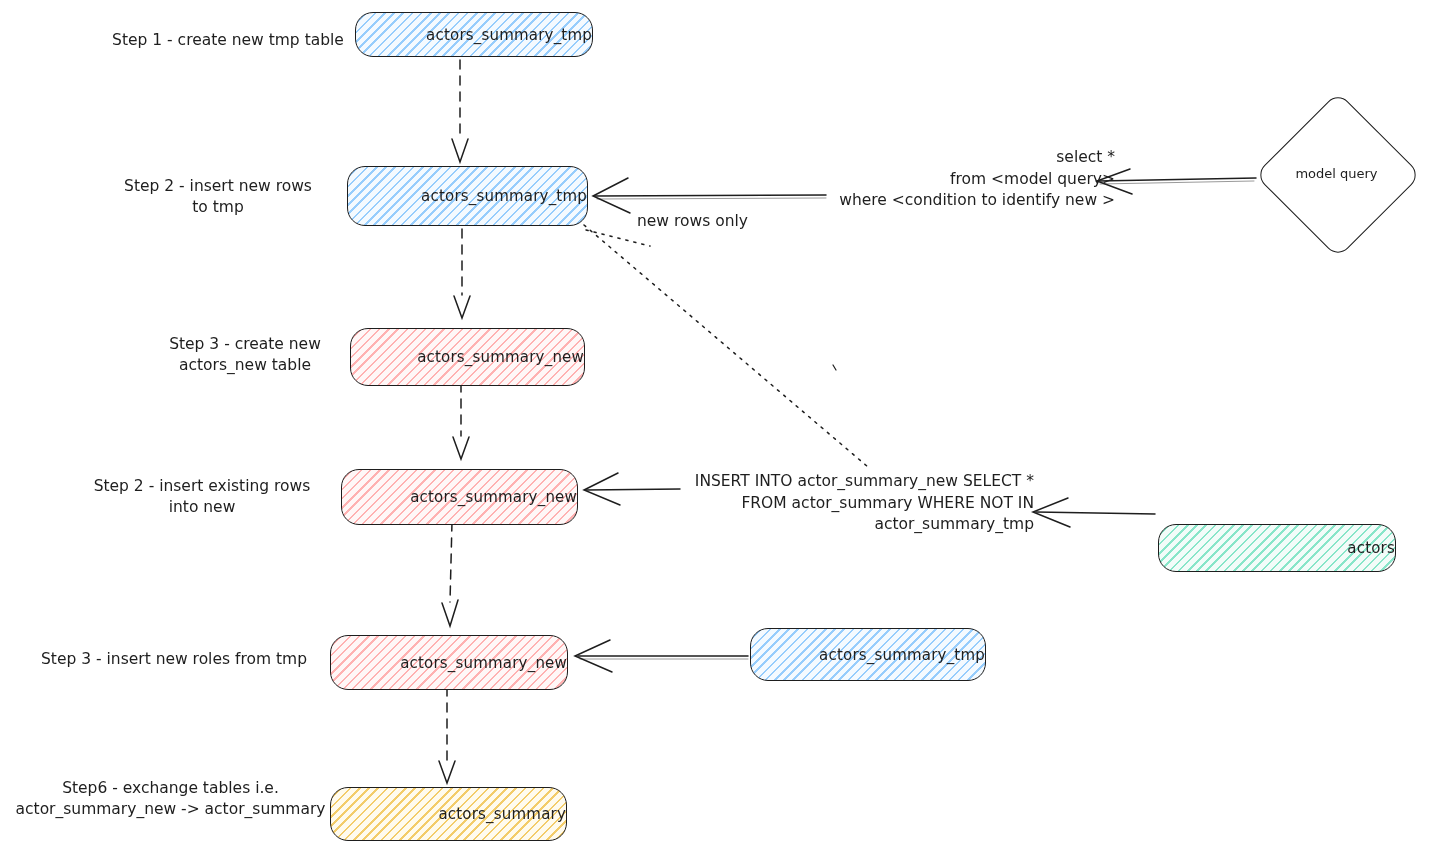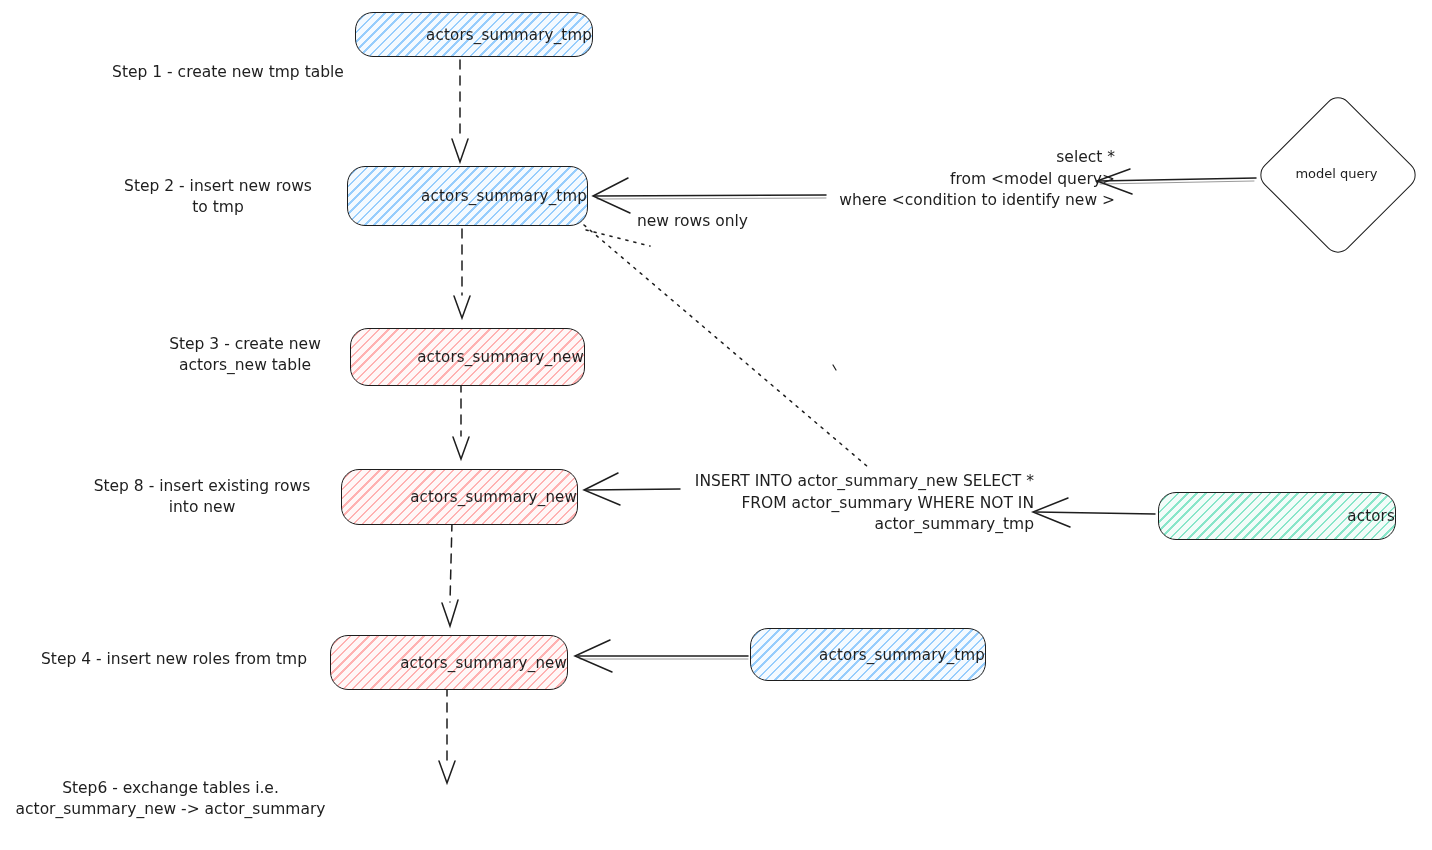--- a/index.html
+++ b/index.html
@@ -8,21 +8,21 @@
     font-family:"DejaVu Sans","Liberation Sans",sans-serif;color:#1e1e1e;
   }
   #wires{position:absolute;left:0;top:0;width:1432px;height:850px;}
   .node{
     position:absolute;border:1.6px solid #1e1e1e;border-radius:18px;
     display:flex;align-items:center;justify-content:flex-end;
     font-size:15px;letter-spacing:.2px;box-sizing:border-box;z-index:2;
   }
   .hatch-blue  {background-color:#f4faff;background-image:repeating-linear-gradient(135deg,rgba(134,197,252,.85) 0 1.8px,transparent 1.8px 6.5px);}
   .hatch-pink  {background-color:#fff7f7;background-image:repeating-linear-gradient(135deg,rgba(255,160,160,.8) 0 1.6px,transparent 1.6px 6.5px);margin-top:6px;}
-  .hatch-green {background-color:#f3fcf9;background-image:repeating-linear-gradient(135deg,rgba(110,224,189,.8) 0 1.8px,transparent 1.8px 6.5px);}
+  .hatch-green {background-color:#f3fcf9;background-image:repeating-linear-gradient(135deg,rgba(110,224,189,.8) 0 1.8px,transparent 1.8px 6.5px);margin-top:32px;}
   .hatch-yellow{background-color:#fffbee;background-image:repeating-linear-gradient(135deg,rgba(241,196,83,.85) 0 1.8px,transparent 1.8px 6.5px);}
   .steplabel{
     position:absolute;font-size:15.5px;line-height:21px;text-align:center;
     white-space:pre-line;z-index:2;
   }
   .anno{position:absolute;font-size:15.5px;line-height:21.5px;white-space:pre-line;z-index:2;}
   .center{text-align:right;}
   
   #b1{left:355px;top:12px;width:238px;height:45px;}
   #b2{left:347px;top:166px;width:241px;height:60px;}
@@ -36,21 +36,21 @@
   #diamond{position:absolute;left:1255px;top:92px;width:163px;height:163px;z-index:2;}
   #diamond .shape{
     position:absolute;left:23.5px;top:23.5px;width:116px;height:116px;
     border:1.6px solid #1e1e1e;border-radius:14px;transform:rotate(45deg);background:#fff;
   }
   #diamond .dlabel{
     position:absolute;left:0;top:0;width:163px;height:163px;
     display:flex;align-items:center;justify-content:center;font-size:13px;
   }
   
-  #s1{left:78px;top:30px;width:300px;margin-top:32px;}
+  #s1{left:78px;top:30px;width:300px;}
   #s2{left:68px;top:176px;width:300px;}
   #s3{left:95px;top:334px;width:300px;}
   #s4{left:52px;top:476px;width:300px;}
   #s5{left:24px;top:649px;width:300px;}
   #s6{left:8px;top:778px;width:325px;}
   
   #a-select{left:810px;top:147px;width:305px;}
   #a-newrows{left:637px;top:199px;width:140px;margin-top:12px;}
   #a-insert4{left:664px;top:471px;width:370px;}
   #a-insert5{left:538px;top:684px;width:295px;}
@@ -129,40 +129,43 @@
     <g>
       <line x1="833" y1="365" x2="836" y2="370" stroke-width="1.2"></line>
     </g>
   </svg>
 
   <div class="steplabel" id="s1">Step 1 - create new tmp table</div>
   <div class="steplabel" id="s2">Step 2 - insert new rows
 to tmp</div>
   <div class="steplabel" id="s3">Step 3 - create new
 actors_new table</div>
-  <div class="steplabel" id="s4">Step 8 - insert existing rows
+  <div class="steplabel" id="s4">Step 2 - insert existing rows
 into new</div>
-  <div class="steplabel" id="s5">Step 4 - insert new roles from tmp</div>
+  <div class="steplabel" id="s5">Step 3 - insert new roles from tmp</div>
   <div class="steplabel" id="s6">Step6 - exchange tables i.e.
 actor_summary_new -&gt; actor_summary</div>
 
   <div class="node hatch-blue" id="b1">
     <span>actors_summary_tmp</span>
   </div>
   <div class="node hatch-blue" id="b2">
     <span>actors_summary_tmp</span>
   </div>
   <div class="node hatch-pink" id="b3">
     <span>actors_summary_new</span>
   </div>
   <div class="node hatch-pink" id="b4">
     <span>actors_summary_new</span>
   </div>
   <div class="node hatch-pink" id="b5">
     <span>actors_summary_new</span>
+  </div>
+  <div class="node hatch-yellow" id="b6">
+    <span>actors_summary</span>
   </div>
   <div class="node hatch-green" id="b7">
     <span>actors</span>
   </div>
   <div class="node hatch-blue" id="b8">
     <span>actors_summary_tmp</span>
   </div>
 
   <div id="diamond">
     <div class="shape"></div>

